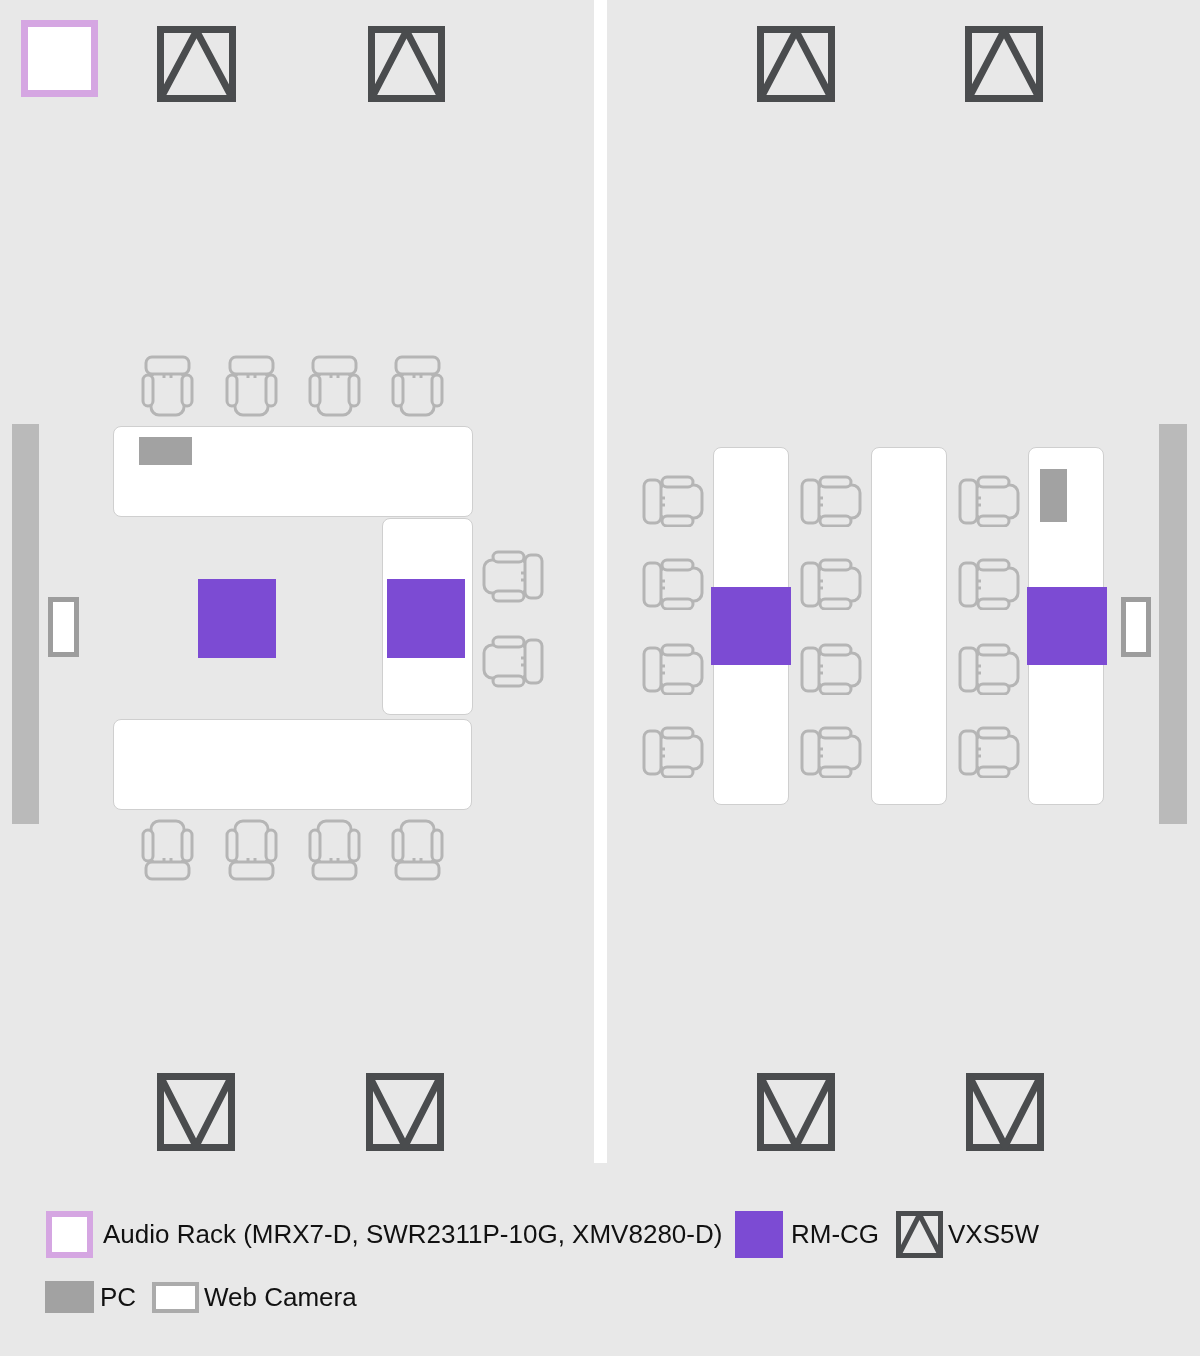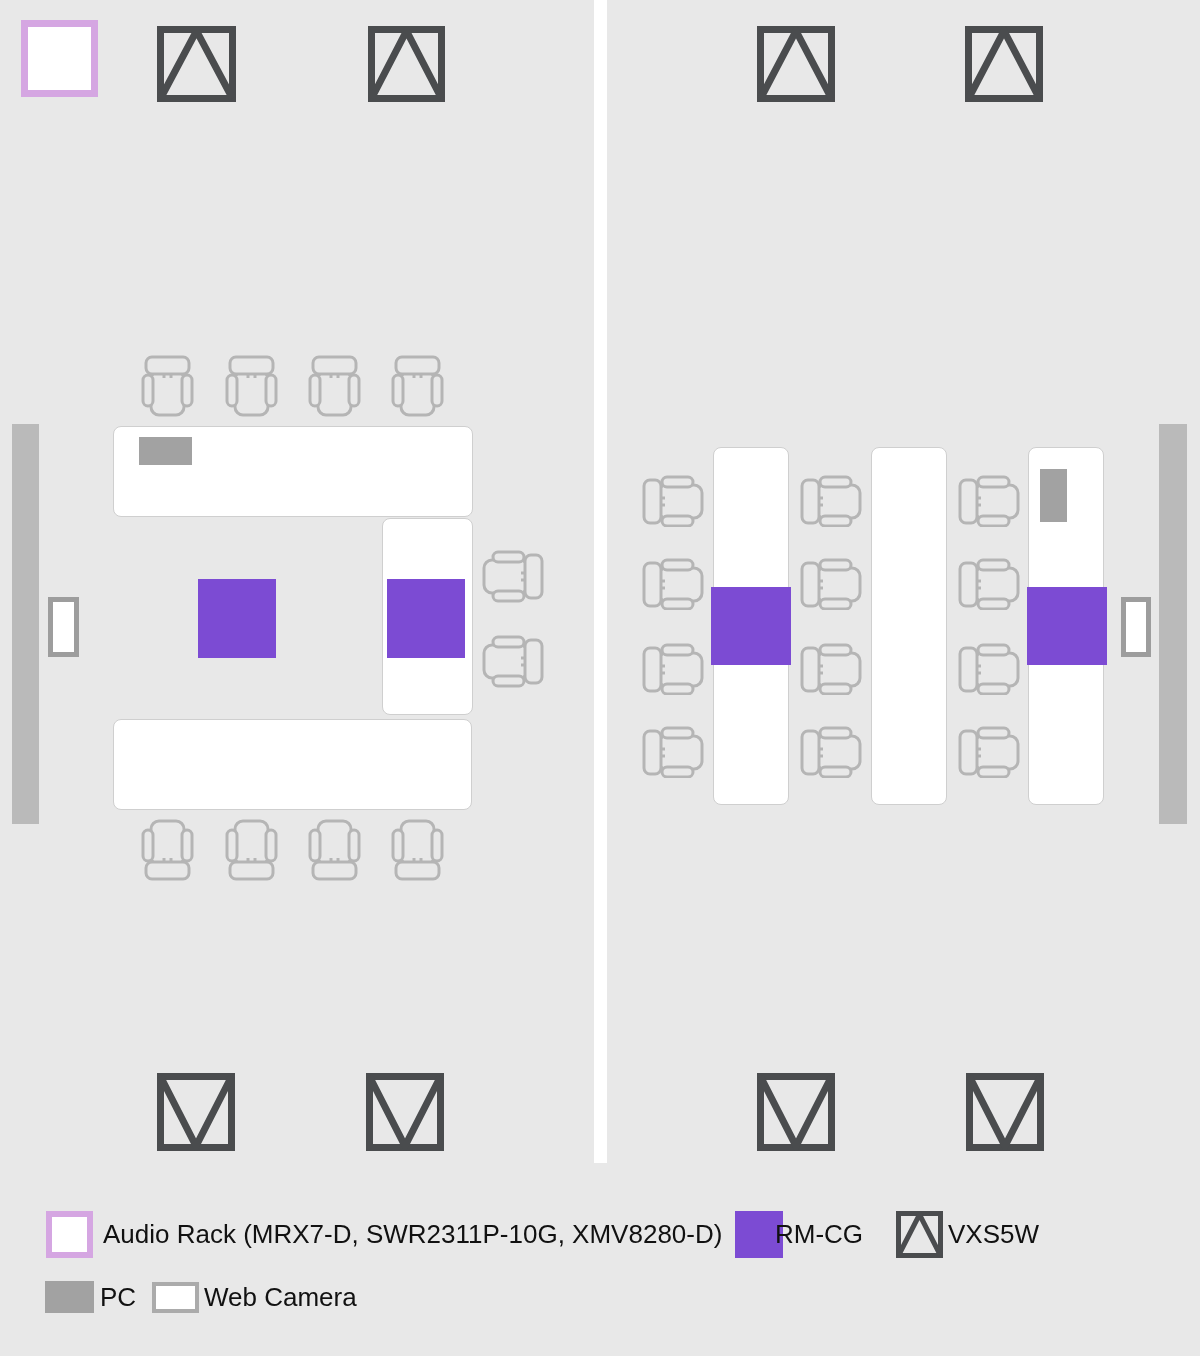--- a/index.html
+++ b/index.html
@@ -347,21 +347,21 @@
     </g>
         </svg>
       </div>
     </div>
 
   <div class="legend">
     <div class="abs legend-swatch-audio" style="left:46px;top:1211px;width:47px;height:47px;"></div>
     <div class="abs legend-label" style="left:103px;top:1220px;">Audio Rack (MRX7-D, SWR2311P-10G, XMV8280-D)</div>
 
     <div class="abs rmcg" style="left:735px;top:1211px;width:48px;height:47px;"></div>
-    <div class="abs legend-label" style="left:775px;top:1220px;">RM-CG</div>
+    <div class="abs legend-label" style="left:791px;top:1220px;">RM-CG</div>
 
     <div class="abs" id="legend-vxs5w-icon" style="left:896px;top:1211px;width:47px;height:47px;">
         <svg width="47" height="47" viewBox="0 0 47 47">
     <g transform="" fill="none" stroke="#4a4c4e" stroke-width="5">
       <rect x="2.5" y="2.5" width="42" height="42"></rect>
       <path d="M 2.5 44.5 L 23.5 3.5 L 44.5 44.5"></path>
     </g>
         </svg>
       </div>
     <div class="abs legend-label" style="left:948px;top:1220px;">VXS5W</div>

